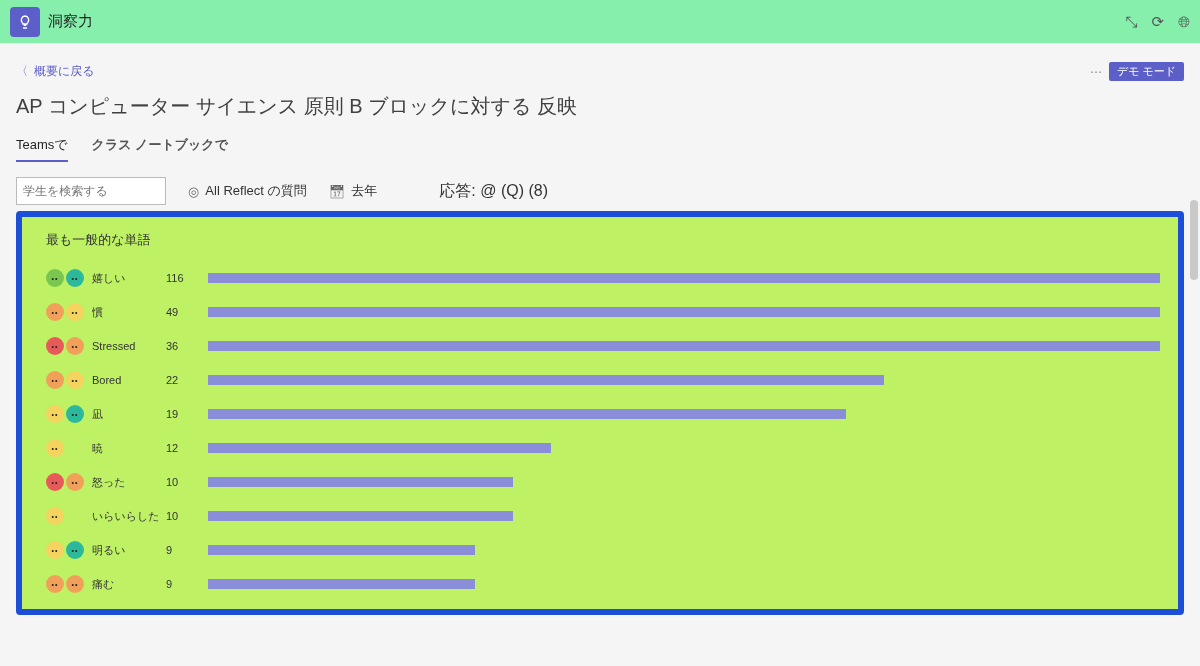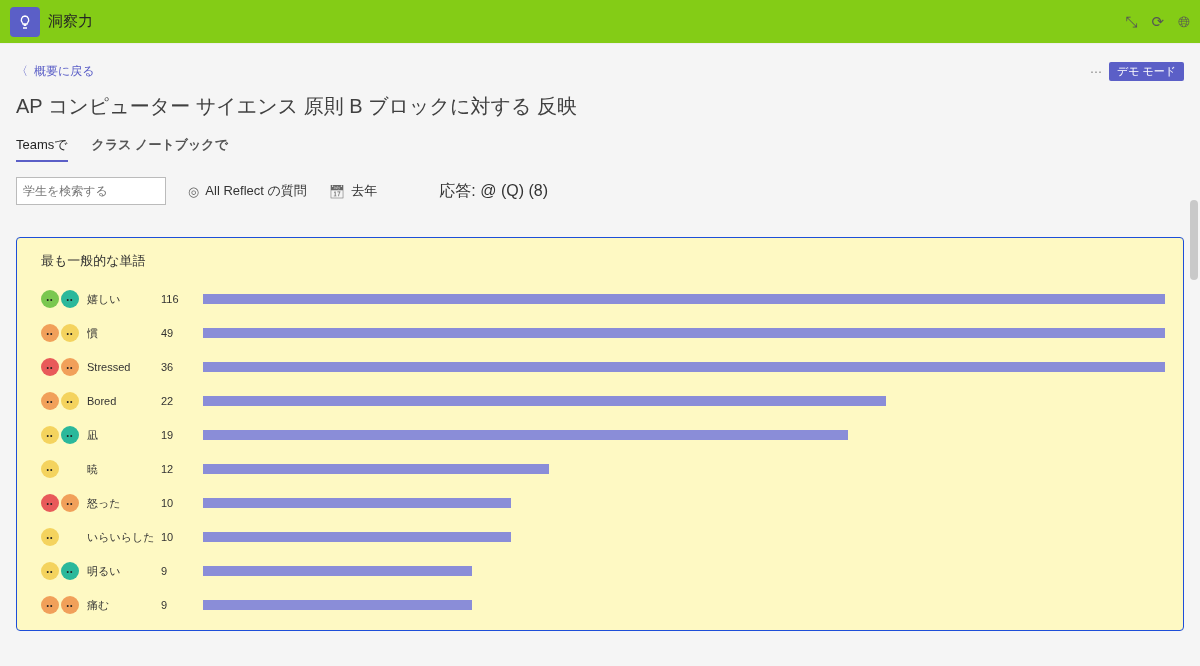--- a/index.html
+++ b/index.html
@@ -1,42 +1,42 @@
 <!DOCTYPE html>
 <html><head>
 <meta charset="utf-8">
 <style>
   *{box-sizing:border-box;margin:0;padding:0;}
   body{font-family:"Segoe UI","Meiryo","Hiragino Sans",sans-serif;background:#f5f5f5;color:#242424;font-size:13px;width:1200px;height:666px;overflow:hidden;position:relative;}
-  .topbar{height:44px;background:#84cc16;display:flex;align-items:center;padding:0 10px;border-bottom:1px solid #eee;}
+  .topbar{height:44px;background:#86efac;display:flex;align-items:center;padding:0 10px;border-bottom:1px solid #eee;}
   .app-icon{width:30px;height:30px;background:#5b5fc7;border-radius:4px;display:flex;align-items:center;justify-content:center;color:#fff;margin-right:8px;}
   .app-title{font-size:15px;color:#242424;}
   .top-right{margin-left:auto;display:flex;gap:14px;color:#555;}
   .top-right span{cursor:pointer;font-size:15px;}
 
   .page{padding:10px 16px 0 16px;}
   .backrow{display:flex;align-items:center;font-size:12px;color:#5b5fc7;padding:8px 0;}
   .backrow .chev{margin-right:6px;}
   .backrow .spacer{flex:1;}
   .more-dots{color:#888;margin-right:6px;letter-spacing:1px;}
   .demo-badge{background:#5b5fc7;color:#fff;font-size:11px;padding:2px 8px;border-radius:2px;}
 
   h1{font-size:20px;font-weight:400;color:#404040;padding:4px 0 10px 0;}
 
   .tabs{display:flex;gap:24px;font-size:13px;color:#555;border-bottom:1px solid transparent;margin-bottom:14px;}
   .tab{padding:6px 0;cursor:pointer;font-weight:bold;}
   .tab.active{color:#242424;border-bottom:2px solid #5b5fc7;font-weight:500;text-align:center;}
 
-  .filters{display:flex;align-items:center;gap:22px;font-size:13px;color:#333;margin-bottom:32px;flex-wrap:wrap;}
+  .filters{display:flex;align-items:center;gap:22px;font-size:13px;color:#333;margin-bottom:6px;flex-wrap:wrap;}
   .search-input{height:28px;width:150px;border:1px solid #bbb;padding:0 6px;font-size:12px;}
   .flt{display:flex;align-items:center;gap:6px;cursor:pointer;}
   .flt .ic{color:#666;font-size:13px;}
   .resp-label{font-size:16px;margin-left:40px;}
 
-  .card{background:#fef9c3;border:1px solid #1d4ed8;border-radius:4px;padding:14px 18px 8px 24px;max-height:430px;overflow:hidden;}
+  .card{background:#bef264;border:6px solid #1d4ed8;border-radius:4px;padding:14px 18px 8px 24px;max-height:430px;overflow:hidden;}
   .card-title{font-size:13px;color:#333;margin-bottom:12px;}
   .row{display:flex;align-items:center;height:34px;gap:2px;}
   .emojis{width:44px;display:flex;gap:2px;}
   .emo{width:18px;height:18px;border-radius:50%;display:flex;align-items:center;justify-content:center;font-size:11px;line-height:1;}
   .e-green{background:#7ac74f;}
   .e-teal{background:#2bb89b;}
   .e-orange{background:#f1a05a;}
   .e-yellow{background:#f4d35e;}
   .e-red{background:#e85a5a;}
   .rlabel{width:72px;font-size:11px;color:#333;white-space:nowrap;overflow:hidden;}

